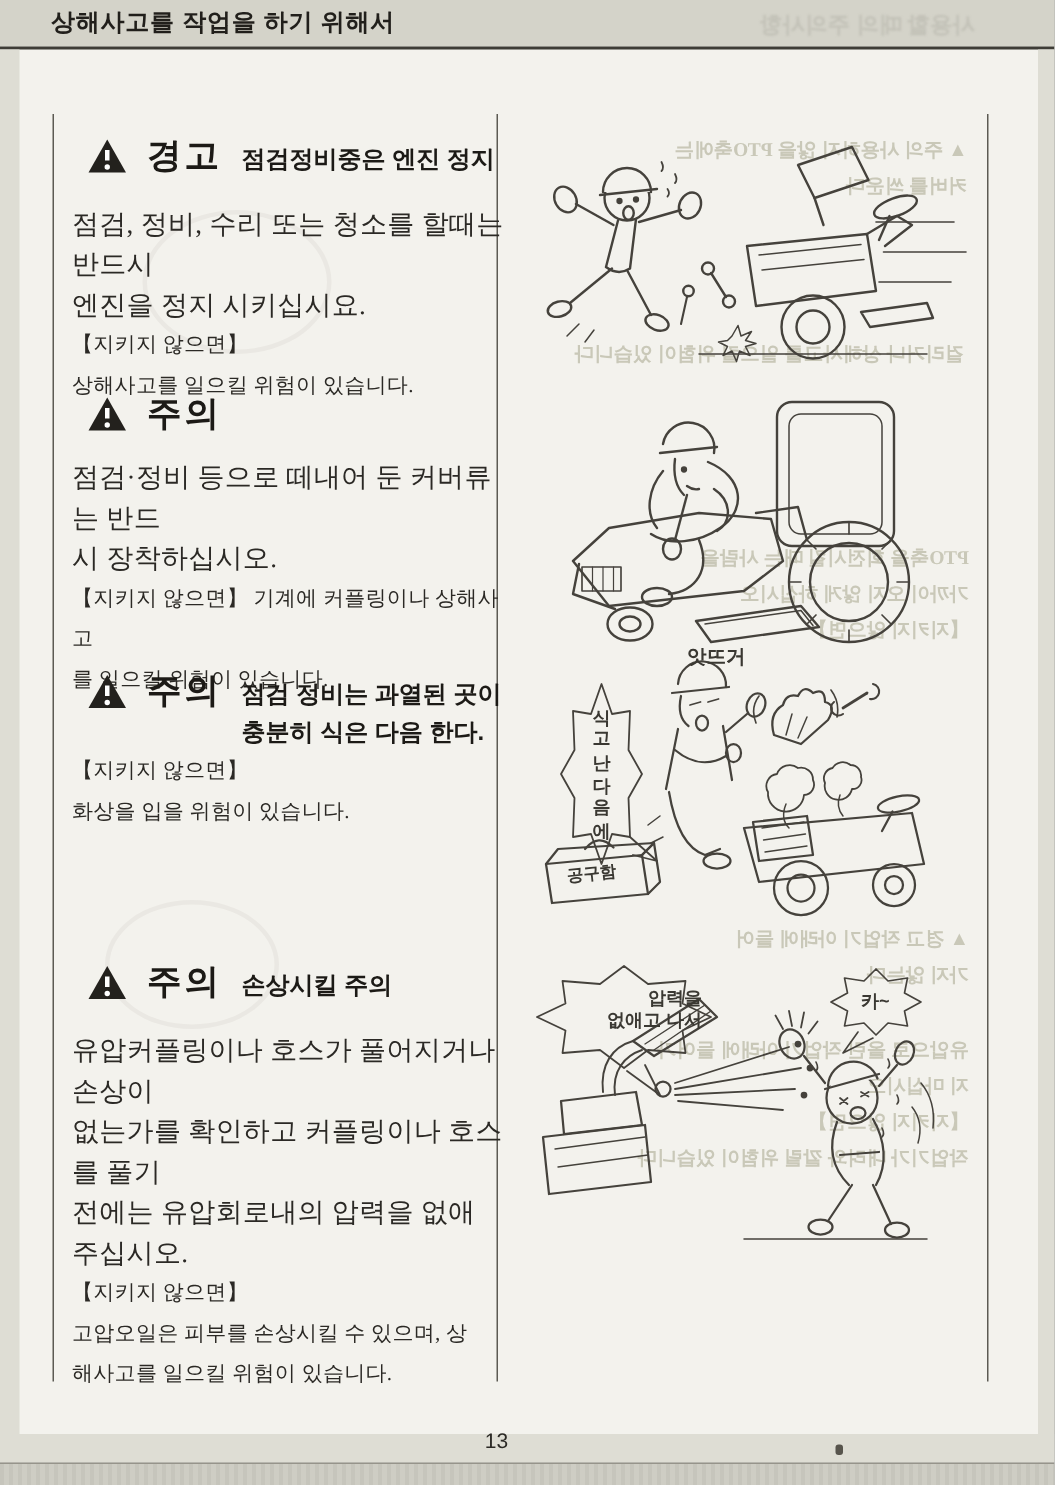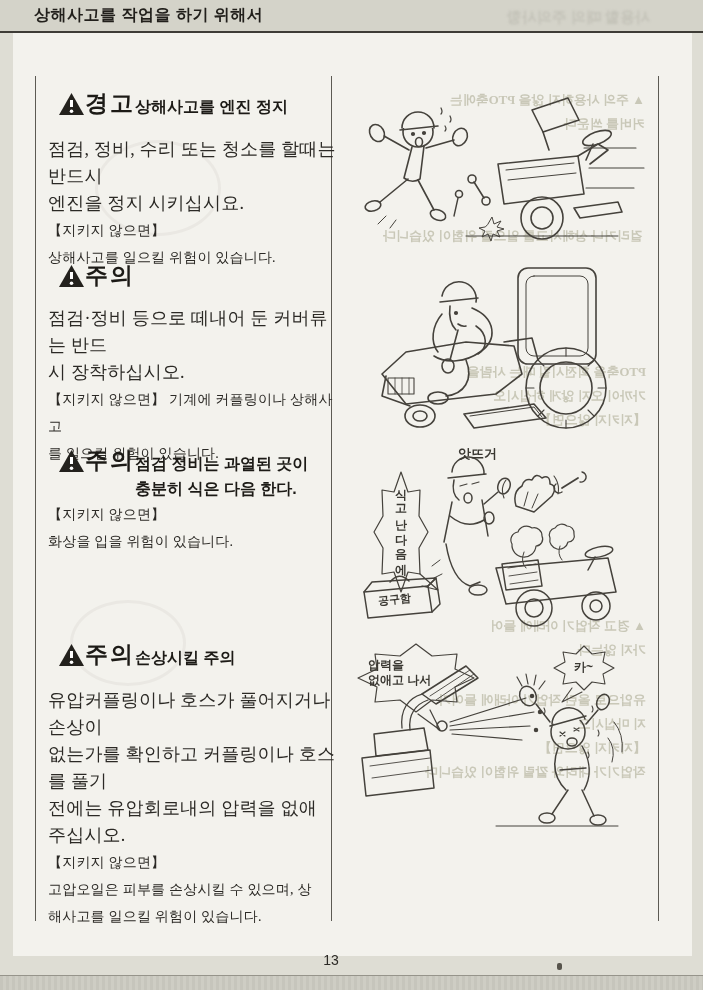--- a/index.html
+++ b/index.html
@@ -17,33 +17,33 @@
   .bottomstrip{position:absolute;left:0;top:975px;width:703px;height:15px;background:#c9c8bf;
         border-top:1px solid #96948b;
         background-image:repeating-linear-gradient(90deg,#c6c5bc 0 3px,#cecdc4 3px 6px);}
   .speck{position:absolute;left:557px;top:963px;width:5px;height:7px;background:#57544c;border-radius:2px;}
   
   .vl{position:absolute;top:76px;height:845px;width:1px;background:#5c5a53;}
   .vl-left{left:35px;} .vl-mid{left:331px;} .vl-right{left:658px;}
   
   .warn{position:absolute;left:46px;width:292px;}
   .s1{top:90px;} .s2{top:262px;} .s3{top:447px;} .s4{top:641px;}
-  .warn-head{display:flex;align-items:flex-start;padding-left:12px;
+  .warn-head{display:flex;align-items:flex-start;gap:13px;padding-left:12px;
         font-family:"Liberation Sans",sans-serif;color:#1c1a16;}
   .tri{flex:0 0 auto;margin-top:2px;}
   .warn-level{font-size:23px;font-weight:bold;letter-spacing:2px;line-height:26px;}
   .warn-title{font-size:16px;font-weight:bold;line-height:25px;padding-top:4px;white-space:pre-line;}
   .warn-text{margin:17px 0 0 2px;font-size:18px;line-height:27px;letter-spacing:.2px;
         white-space:pre-line;}
   .warn-conseq{margin:0 0 0 2px;font-size:14px;line-height:27px;letter-spacing:.2px;white-space:pre-line;}
   
   .illo{position:absolute;left:346px;width:302px;}
   .illo svg{display:block;width:100%;height:100%;}
   .i1{top:86px;height:170px;} .i2{top:256px;height:182px;}
-  .i3{top:440px;height:196px;} .i4{top:638px;height:202px;}
+  .i3{top:424px;height:196px;} .i4{top:638px;height:202px;}
   .illo-label{position:absolute;font-family:"Liberation Sans",sans-serif;font-weight:bold;
         color:#3a3832;font-size:12px;line-height:15px;white-space:pre-line;}
   .vtext{writing-mode:vertical-rl;text-orientation:upright;letter-spacing:3px;}
   
   .ghost{position:absolute;transform:scaleX(-1);color:#c9c8b8;font-weight:bold;
         filter:blur(.5px);white-space:pre-line;font-size:13px;line-height:24px;}
   .ghost-header{color:#c3c2b8;font-family:"Liberation Sans",sans-serif;font-size:15px;filter:blur(.8px);}
   .sketch{position:absolute;border:3px solid #7a7868;border-radius:50%;opacity:.07;}
   
   .pagenum{position:absolute;left:0;top:924px;width:662px;text-align:center;
@@ -86,21 +86,21 @@
   <div class="vl vl-right"></div>
 
   <section class="warn s1">
     <div class="warn-head">
       <svg class="tri" width="27" height="24" viewBox="0 0 27 24">
         <path d="M13.5 1 26 23 H1 Z" fill="#23211d"></path>
         <path d="M13.5 8 v7" stroke="#fff" stroke-width="3"></path>
         <circle cx="13.5" cy="19.3" r="1.8" fill="#fff"></circle>
       </svg>
       <span class="warn-level">경고</span>
-      <span class="warn-title">상해사고를 엔진 정지</span>
+      <span class="warn-title">점검정비중은 엔진 정지</span>
     </div>
     <p class="warn-text">점검, 정비, 수리 또는 청소를 할때는 반드시
 엔진을 정지 시키십시요.</p>
     <p class="warn-conseq">【지키지 않으면】
 상해사고를 일으킬 위험이 있습니다.</p>
   </section>
 
   <section class="warn s2">
     <div class="warn-head">
       <svg class="tri" width="27" height="24" viewBox="0 0 27 24">
@@ -300,20 +300,20 @@
         <ellipse cx="257" cy="64" rx="6" ry="8" transform="rotate(25 257 64)"></ellipse>
         <path d="M212 110 C206 126 208 140 220 152 M236 108 C244 122 246 138 238 152 M214 132 L240 130"></path>
         <path d="M222 152 L206 176"></path>
           <ellipse cx="201" cy="180" rx="8" ry="5"></ellipse>
         <path d="M236 152 L248 178"></path>
           <ellipse cx="252" cy="182" rx="8" ry="5"></ellipse>
         <path d="M262 100 q8 10 4 24 M268 84 q10 12 8 30" stroke-width="1"></path>
         <path d="M150 188 h122" stroke-width="1"></path>
       </g>
     </svg>
-    <div class="illo-label" style="left:22px;top:20px;width:100px;text-align:left;">압력을
+    <div class="illo-label" style="left:22px;top:20px;width:100px;text-align:right;">압력을
 없애고 나서</div>
     <div class="illo-label" style="left:228px;top:22px;">카~</div>
   </div>
 
   <div class="pagenum">13</div>
 
 </div>
 
 </body></html>

